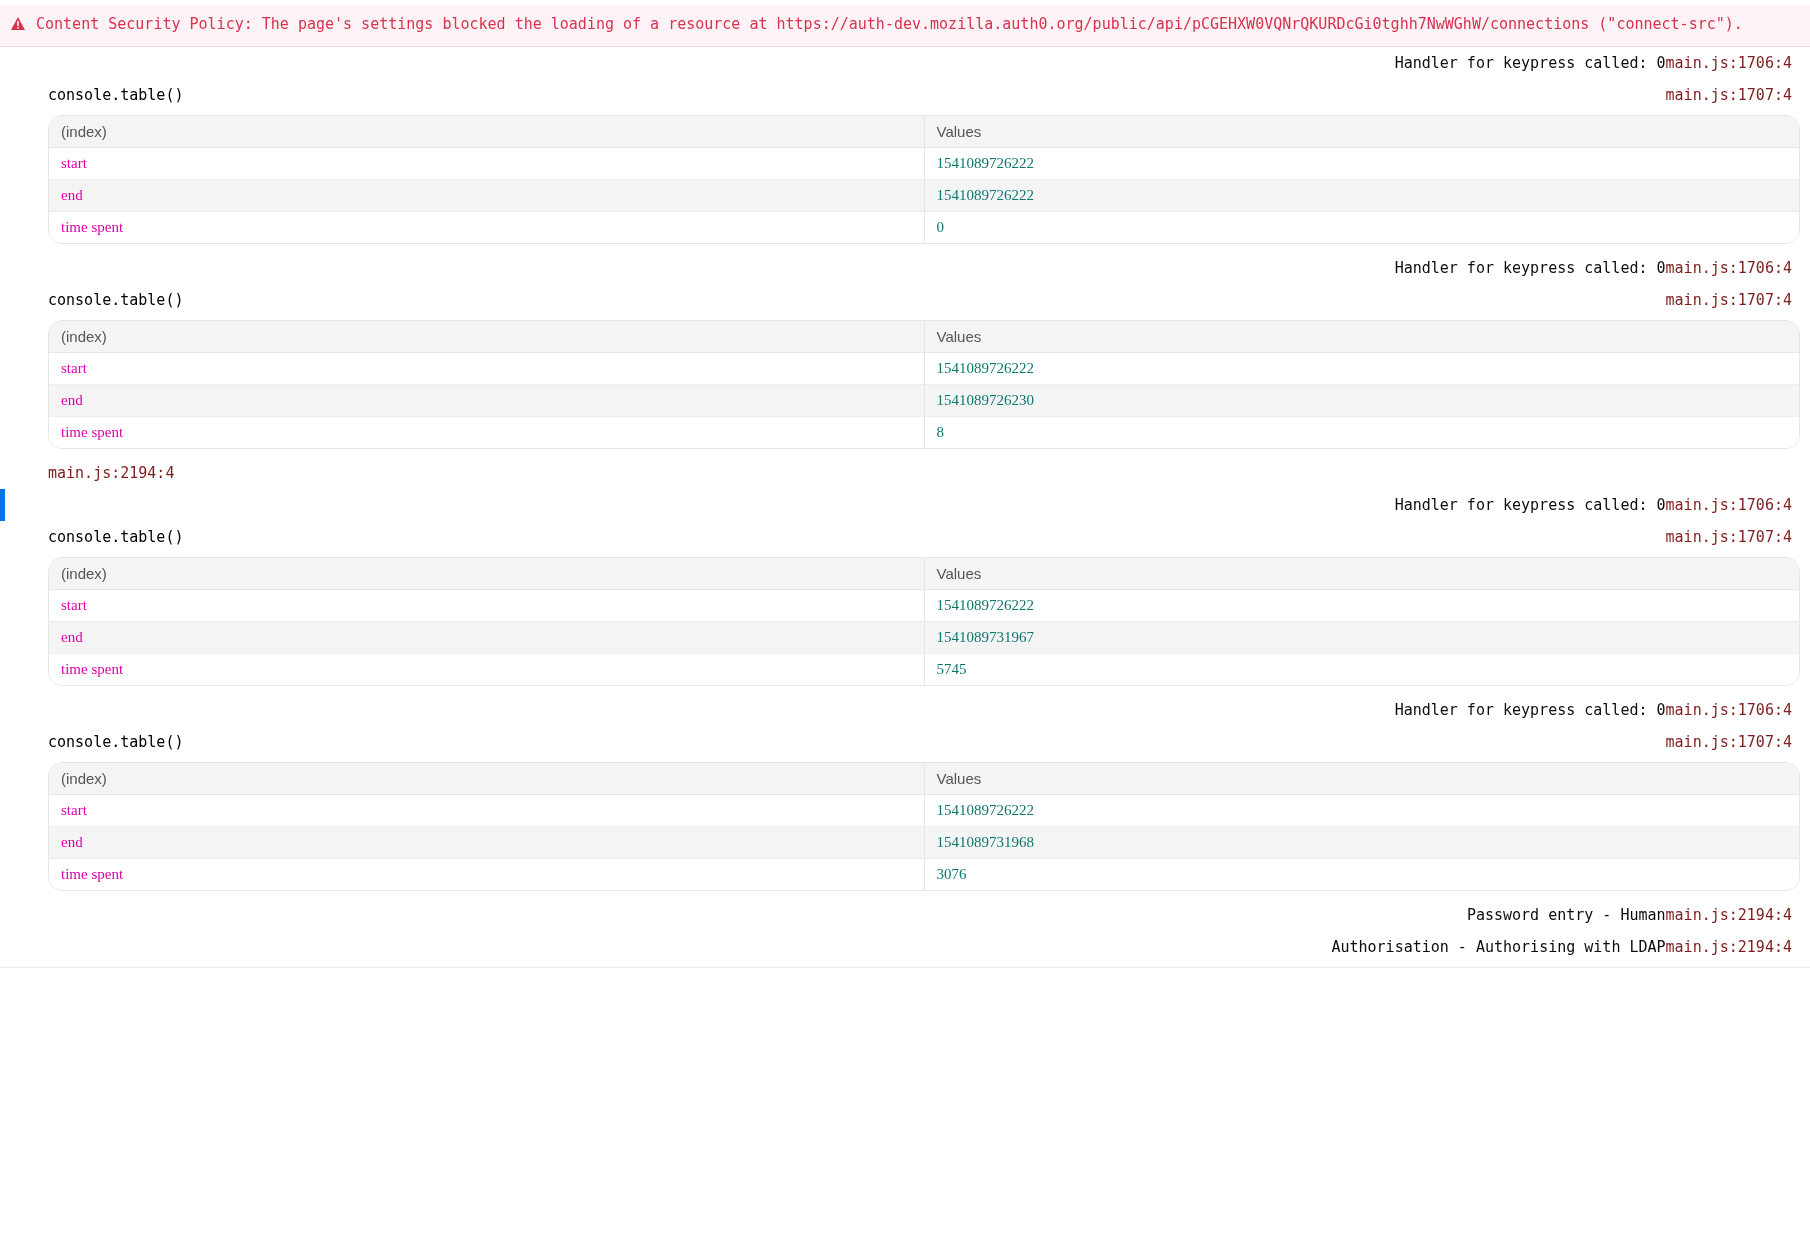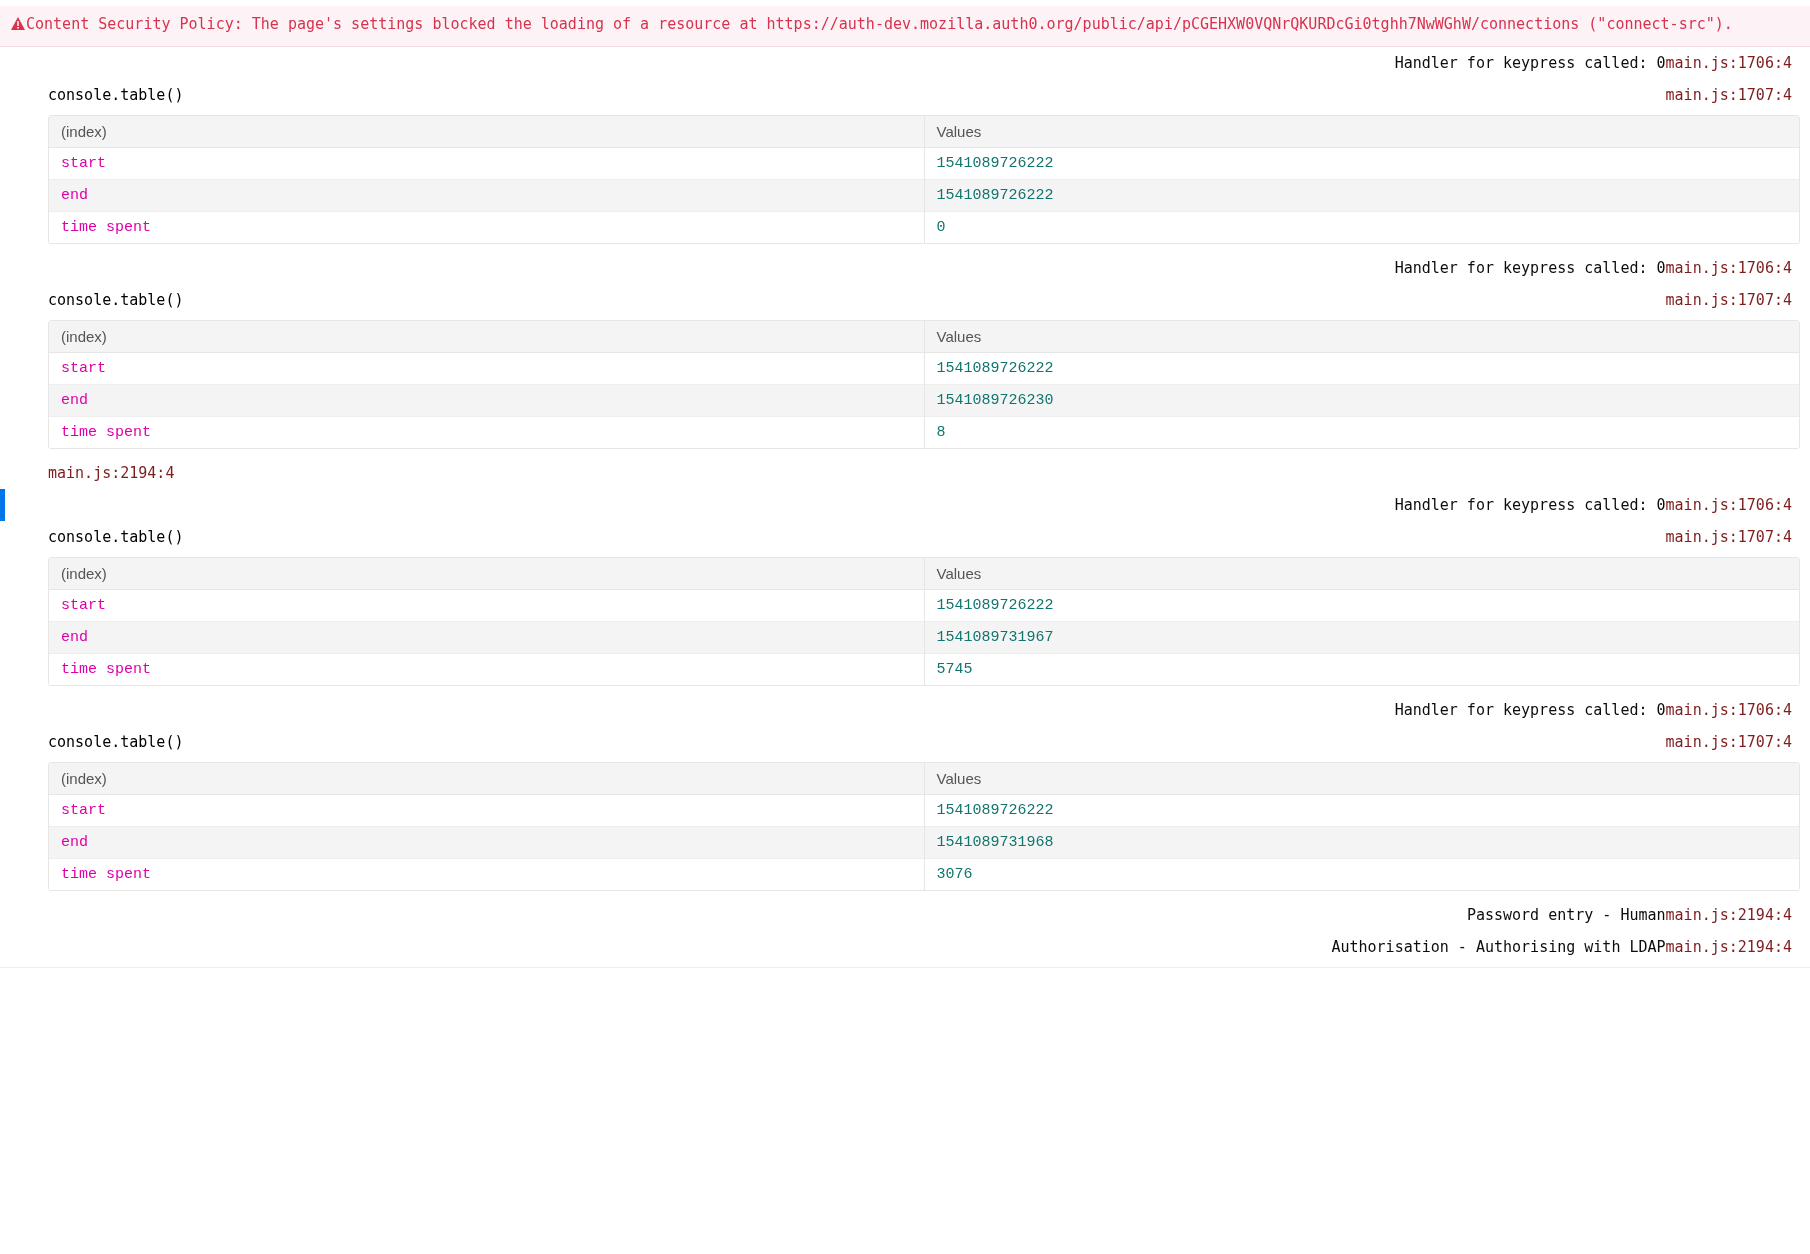--- a/index.html
+++ b/index.html
@@ -1,40 +1,40 @@
 <!DOCTYPE html>
 <html><head>
 <meta charset="utf-8">
 <style>
   * { box-sizing: border-box; }
   html,body { margin:0; padding:0; font-family: Menlo, Consolas, "Courier New", monospace; font-size:15px; color:#111; background:#fff; width:1810px; }
   .container { padding: 6px 0 6px 0; }
 
-  .error-row { background:#fdf2f5; border-bottom:1px solid #f5d7df; padding:8px 10px 10px 10px; display:flex; align-items:flex-start; }
+  .error-row { background:#fdf2f5; border-bottom:1px solid #f5d7df; padding:8px 10px 10px 10px; display:flex; align-items:flex-start; gap:10px; }
   .error-icon { flex:0 0 auto; margin-top:2px; }
   .error-icon svg { display:block; }
   .error-text { color:#d7324e; font-family: Menlo, Consolas, monospace; font-size:15px; line-height:1.45; white-space:pre-wrap; word-break:break-all; }
 
   .log-row { display:flex; align-items:baseline; padding:4px 10px 4px 48px; font-size:15px; line-height:1.6; }
   .log-row.selected { position:relative; }
   .log-row.selected::before { content:""; position:absolute; left:0; top:0; bottom:0; width:5px; background:#0074e8; }
   .log-msg { flex:1 1 auto; }
   .log-msg.mono { font-family: Menlo, Consolas, monospace; }
   .log-msg.purple { color:#000000; }
   .log-msg.black { color:#0c0c0c;text-align:right; }
   .log-loc { flex:0 0 auto; color:#7f1d1d; font-family: Menlo, Consolas, monospace; padding-right:8px; }
 
-  .table-wrap { margin:4px 10px 8px 48px; border:1px solid #e6e6e6; border-radius:3px; overflow:hidden; }
+  .table-wrap { margin:4px 10px 8px 48px; border:1px solid #e6e6e6; border-radius:14px; overflow:hidden; }
   table.ctable { width:100%; border-collapse:collapse; table-layout:fixed; }
   table.ctable th, table.ctable td { text-align:left; padding:7px 12px; border-right:1px solid #e6e6e6; font-weight:normal; }
   table.ctable th:last-child, table.ctable td:last-child { border-right:none; }
   table.ctable thead th { background:#f4f4f4; color:#555; font-family: -apple-system, "Helvetica Neue", Arial, sans-serif; font-size:15px; border-bottom:1px solid #e6e6e6; }
   table.ctable tbody tr:nth-child(even) td { background:#f4f4f4; }
   table.ctable tbody tr:nth-child(odd) td { background:#fff; }
-  table.ctable tbody td { border-top:1px solid #eee; font-family:Liberation Mono, monospace; font-size:15px; }
+  table.ctable tbody td { border-top:1px solid #eee; font-family:Liberation Serif, serif; font-size:15px; }
   .cell-key { color:#dd00a9; }
   .cell-val { color:#0f766e; }
 
   .bottom-rule { border-top:1px solid #eee; margin-top:4px; }
 </style>
 </head>
 <body>
 
 <div class="container">
 

